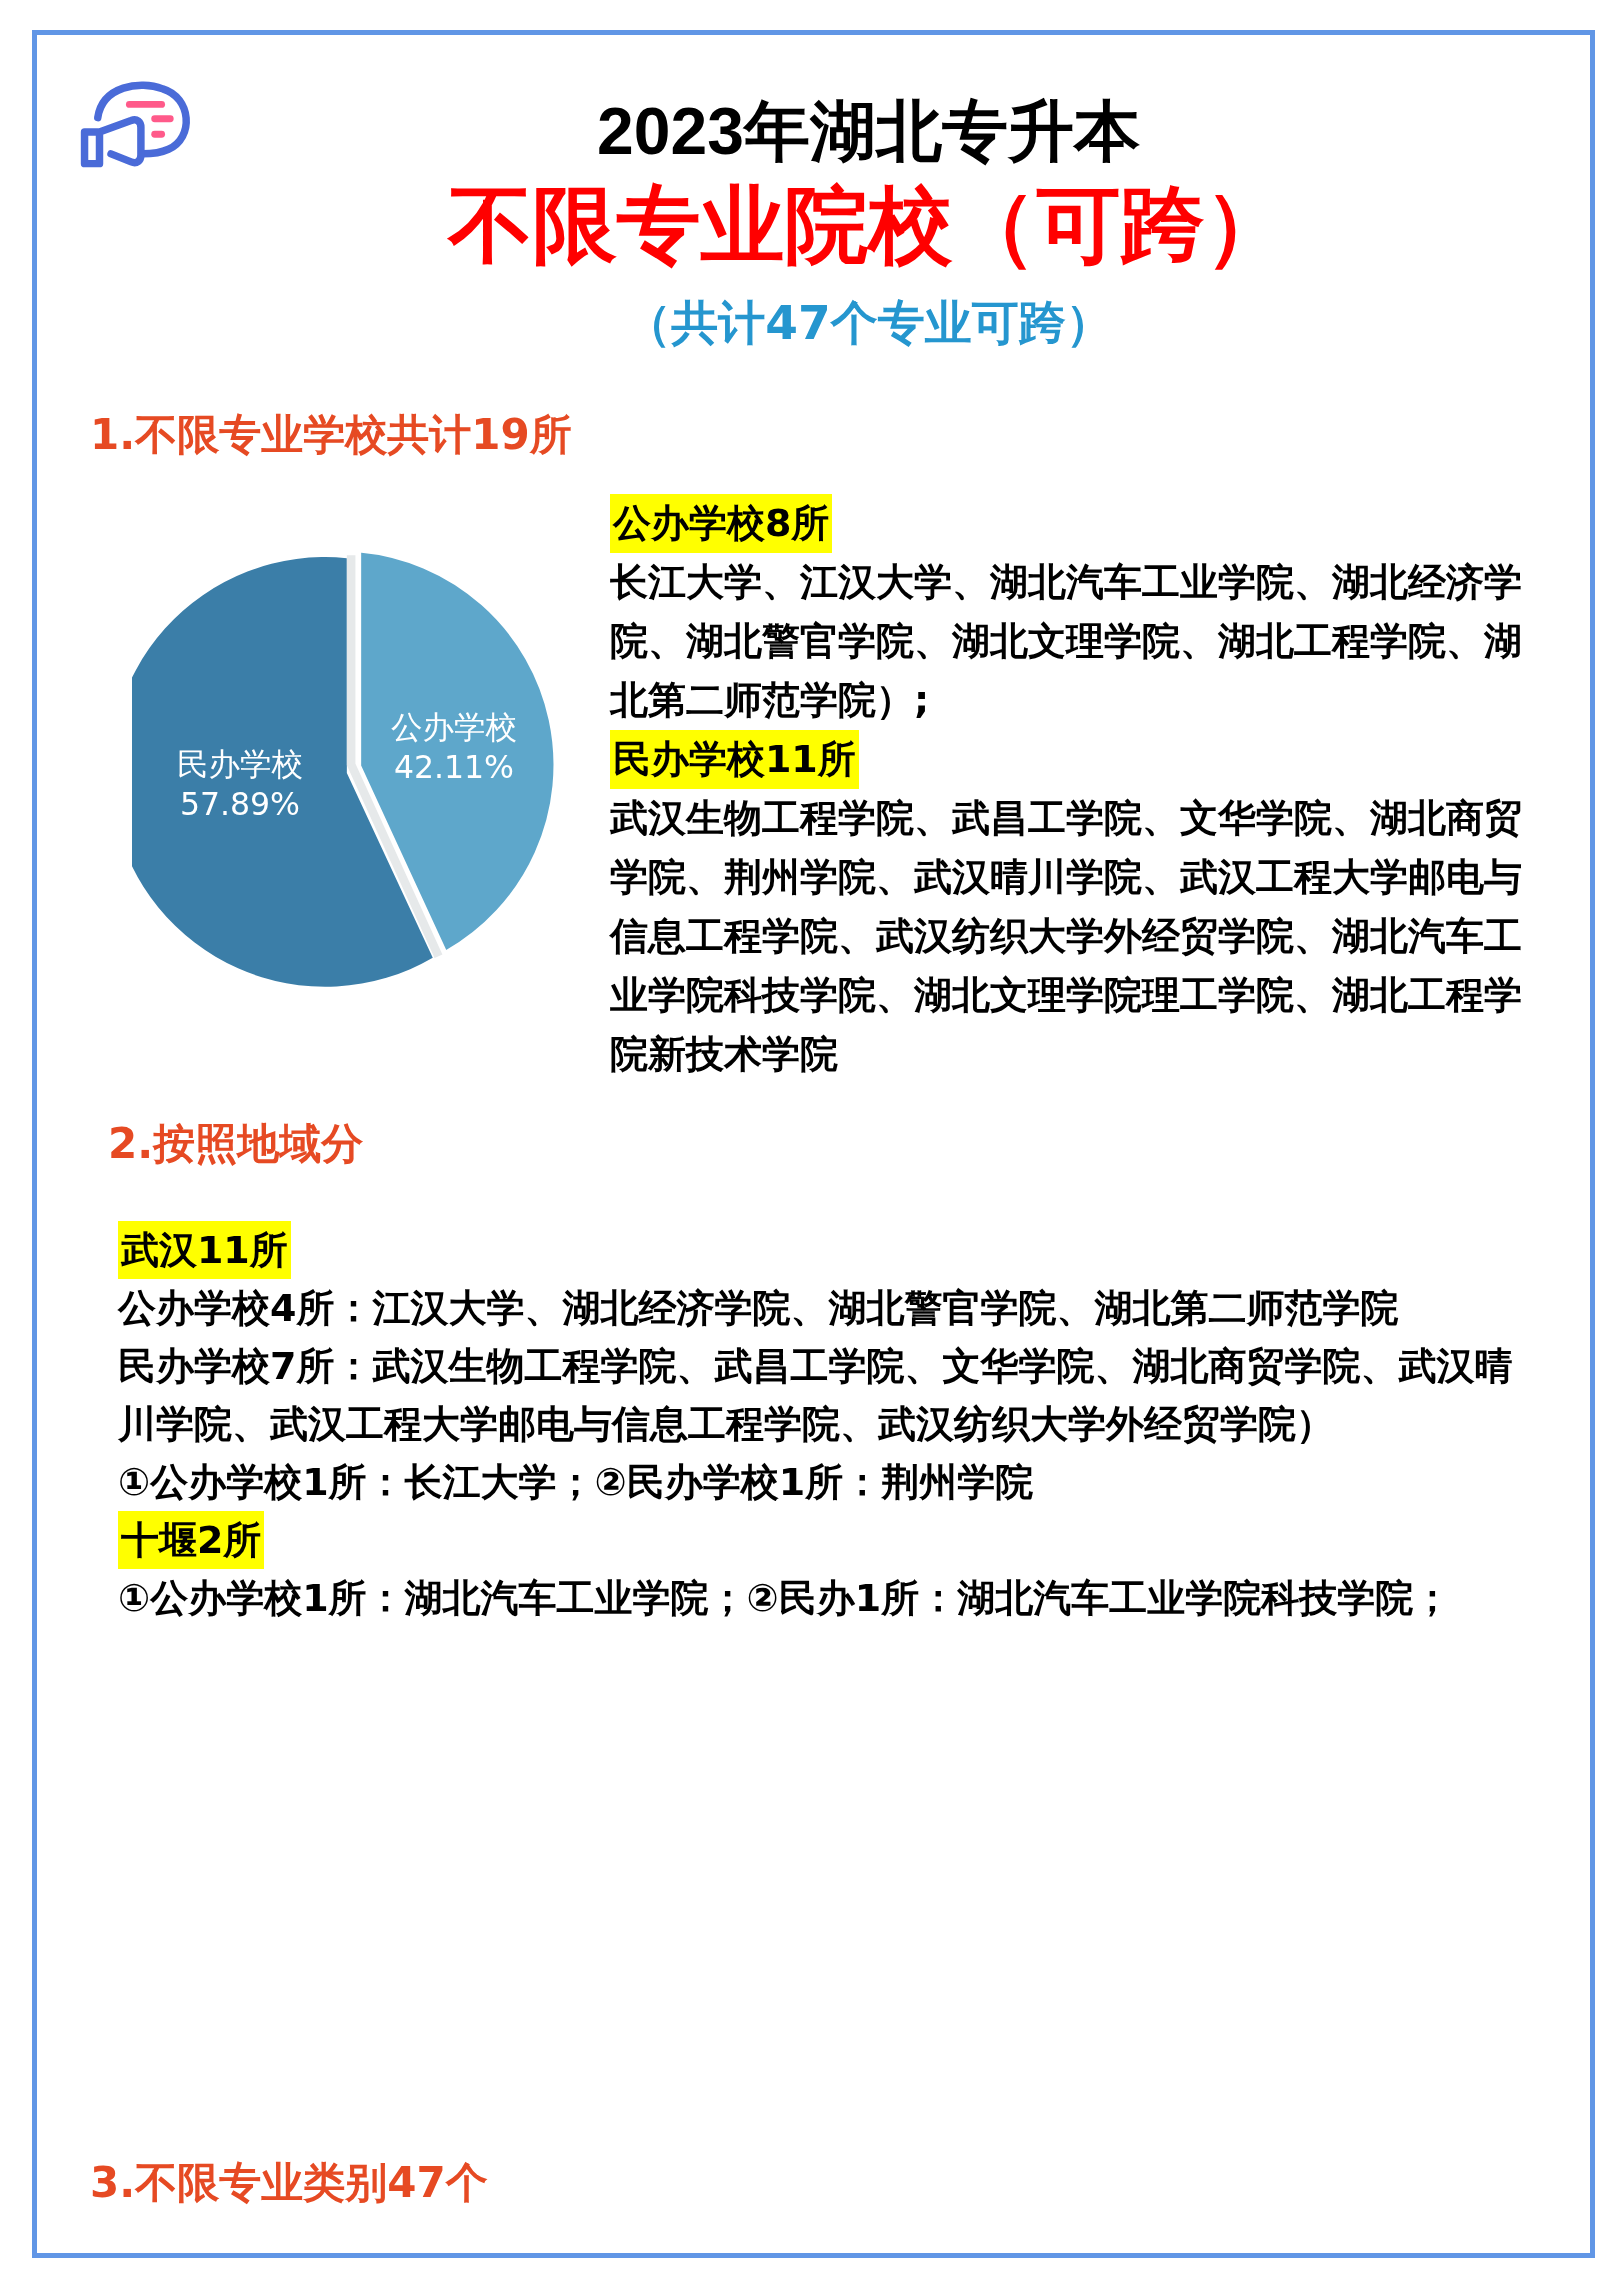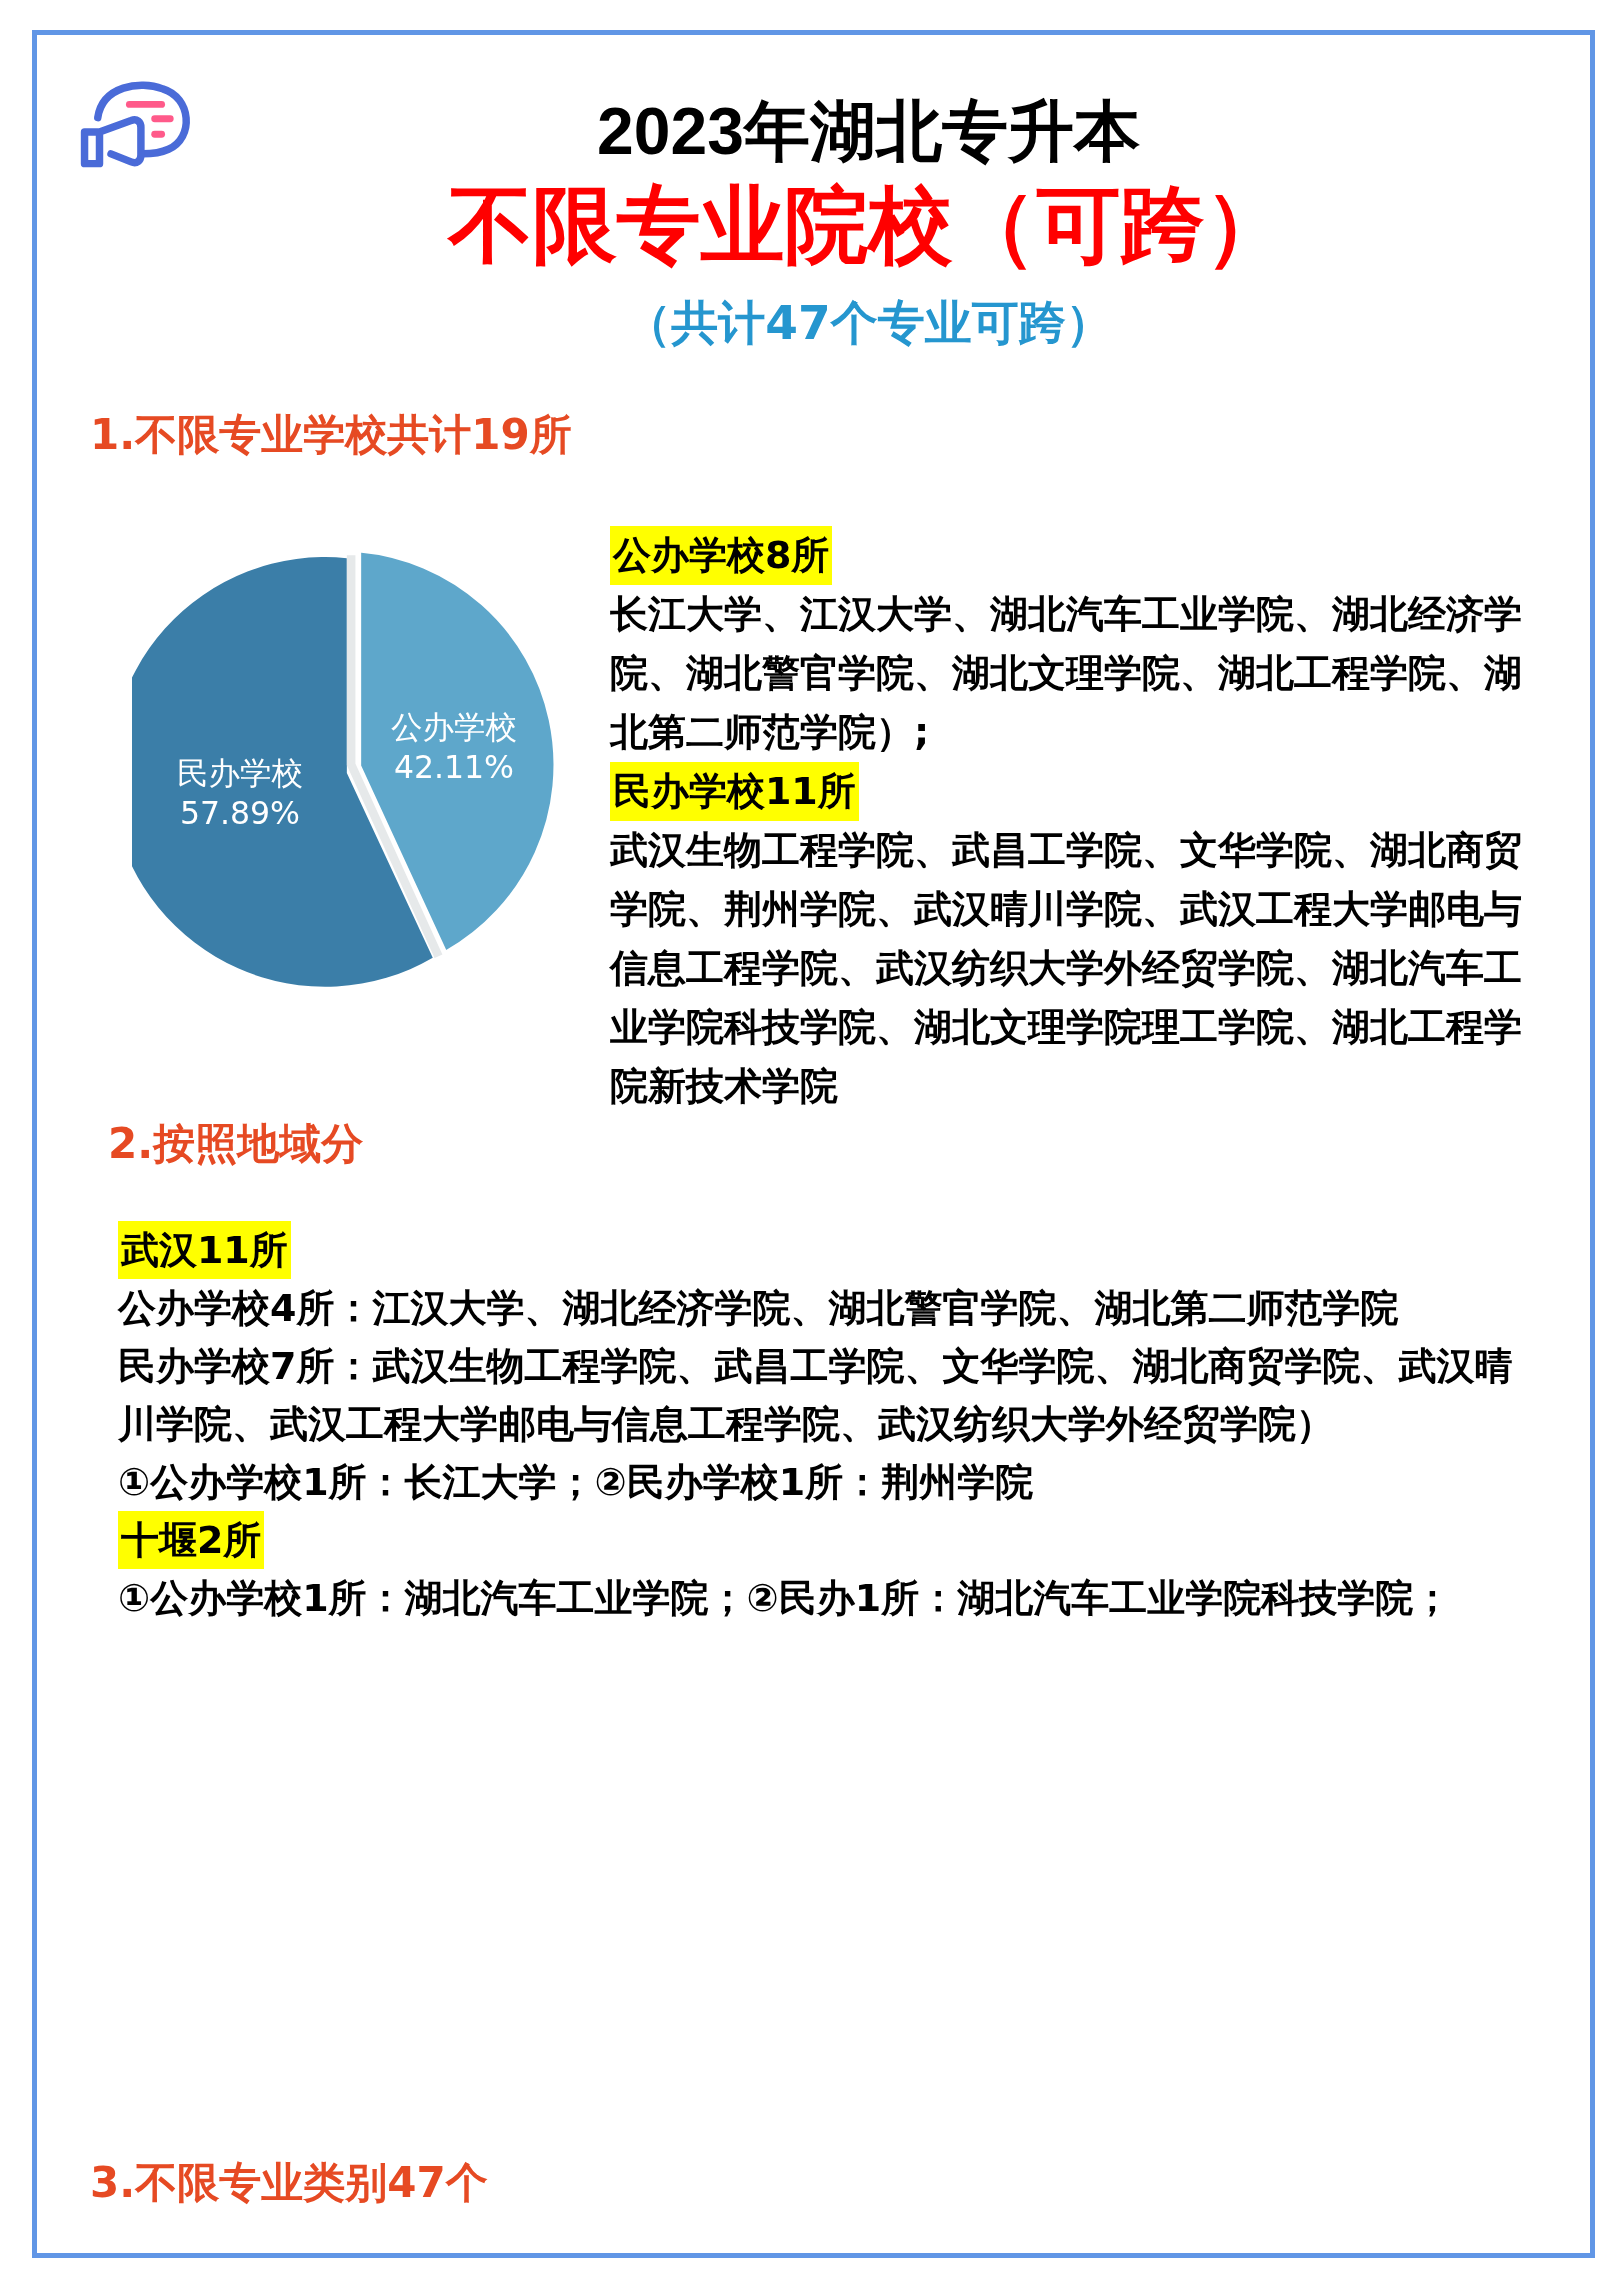--- a/index.html
+++ b/index.html
@@ -14,21 +14,21 @@
   .title2 { position: absolute; left: 0; right: 0; top: 169px; text-align: center;
             font-size: 84px; font-weight: 700; color: #FF0000; transform: translateX(57px); }
   .subtitle { position: absolute; left: 0; right: 0; top: 292px; text-align: center;
               font-size: 47px; font-weight: 700; color: #2596CF; transform: translateX(57px); }
   .sec-heading { position: absolute; font-size: 42px; color: #E64A23; font-weight: 400; }
   .sec-heading.bold { font-weight: 700; }
   .hl { background: #FFFF00; display: inline-block; padding: 0 2.9px; }
   .pie-wrap { position: absolute; left: 132px; top: 551px; width: 444px; height: 444px; }
   .pie-label { position: absolute; color: #fff; font-size: 31.5px; text-align: center; line-height: 40px; }
   .right-block { position: absolute; left: 610px; top: 494px; width: 931px;
-                 font-size: 38px; font-weight: 700; line-height: 59px; margin-top: 32px; }
+                 font-size: 38px; font-weight: 700; line-height: 59px; }
   .right-block .hl-line { height: 59px; font-weight: 700; }
   .region-block { position: absolute; left: 118px; top: 1189px; width: 1425px;
                   font-size: 38px; line-height: 58px; font-weight: 700; margin-top: 32px; }
   .p { margin: 0; }
 </style>
 </head>
 <body>
 
 <div class="frame"></div>
 
@@ -53,21 +53,21 @@
 
     <path d="M300 310 L420 568 A300 300 0 1 1 300 10 Z" fill="#3B7EA8"></path>
 
     <path d="M318 300 L318 0 A300 300 0 0 1 438 560 Z" fill="#5EA7CB" stroke="#ffffff" stroke-width="4"></path>
     <path d="M306 6 L306 298 L428 566" fill="none" stroke="#E6E9EA" stroke-width="12"></path>
   </svg>
   <div class="pie-label" style="left:243px; top:156px; width:158px;">
     <div>公办学校</div>
     <div>42.11%</div>
   </div>
-  <div class="pie-label" style="left:29px; top:202px; width:158px;">
+  <div class="pie-label" style="left:29px; top:193px; width:158px;">
     <div>民办学校</div>
     <div>57.89%</div>
   </div>
 </div>
 
 <div class="right-block">
   <div class="hl-line"><span class="hl">公办学校8所</span></div>
   <p class="p">长江大学、江汉大学、湖北汽车工业学院、湖北经济学院、湖北警官学院、湖北文理学院、湖北工程学院、湖北第二师范学院）;</p>
   <div class="hl-line"><span class="hl">民办学校11所</span></div>
   <p class="p">武汉生物工程学院、武昌工学院、文华学院、湖北商贸学院、荆州学院、武汉晴川学院、武汉工程大学邮电与信息工程学院、武汉纺织大学外经贸学院、湖北汽车工业学院科技学院、湖北文理学院理工学院、湖北工程学院新技术学院</p>

